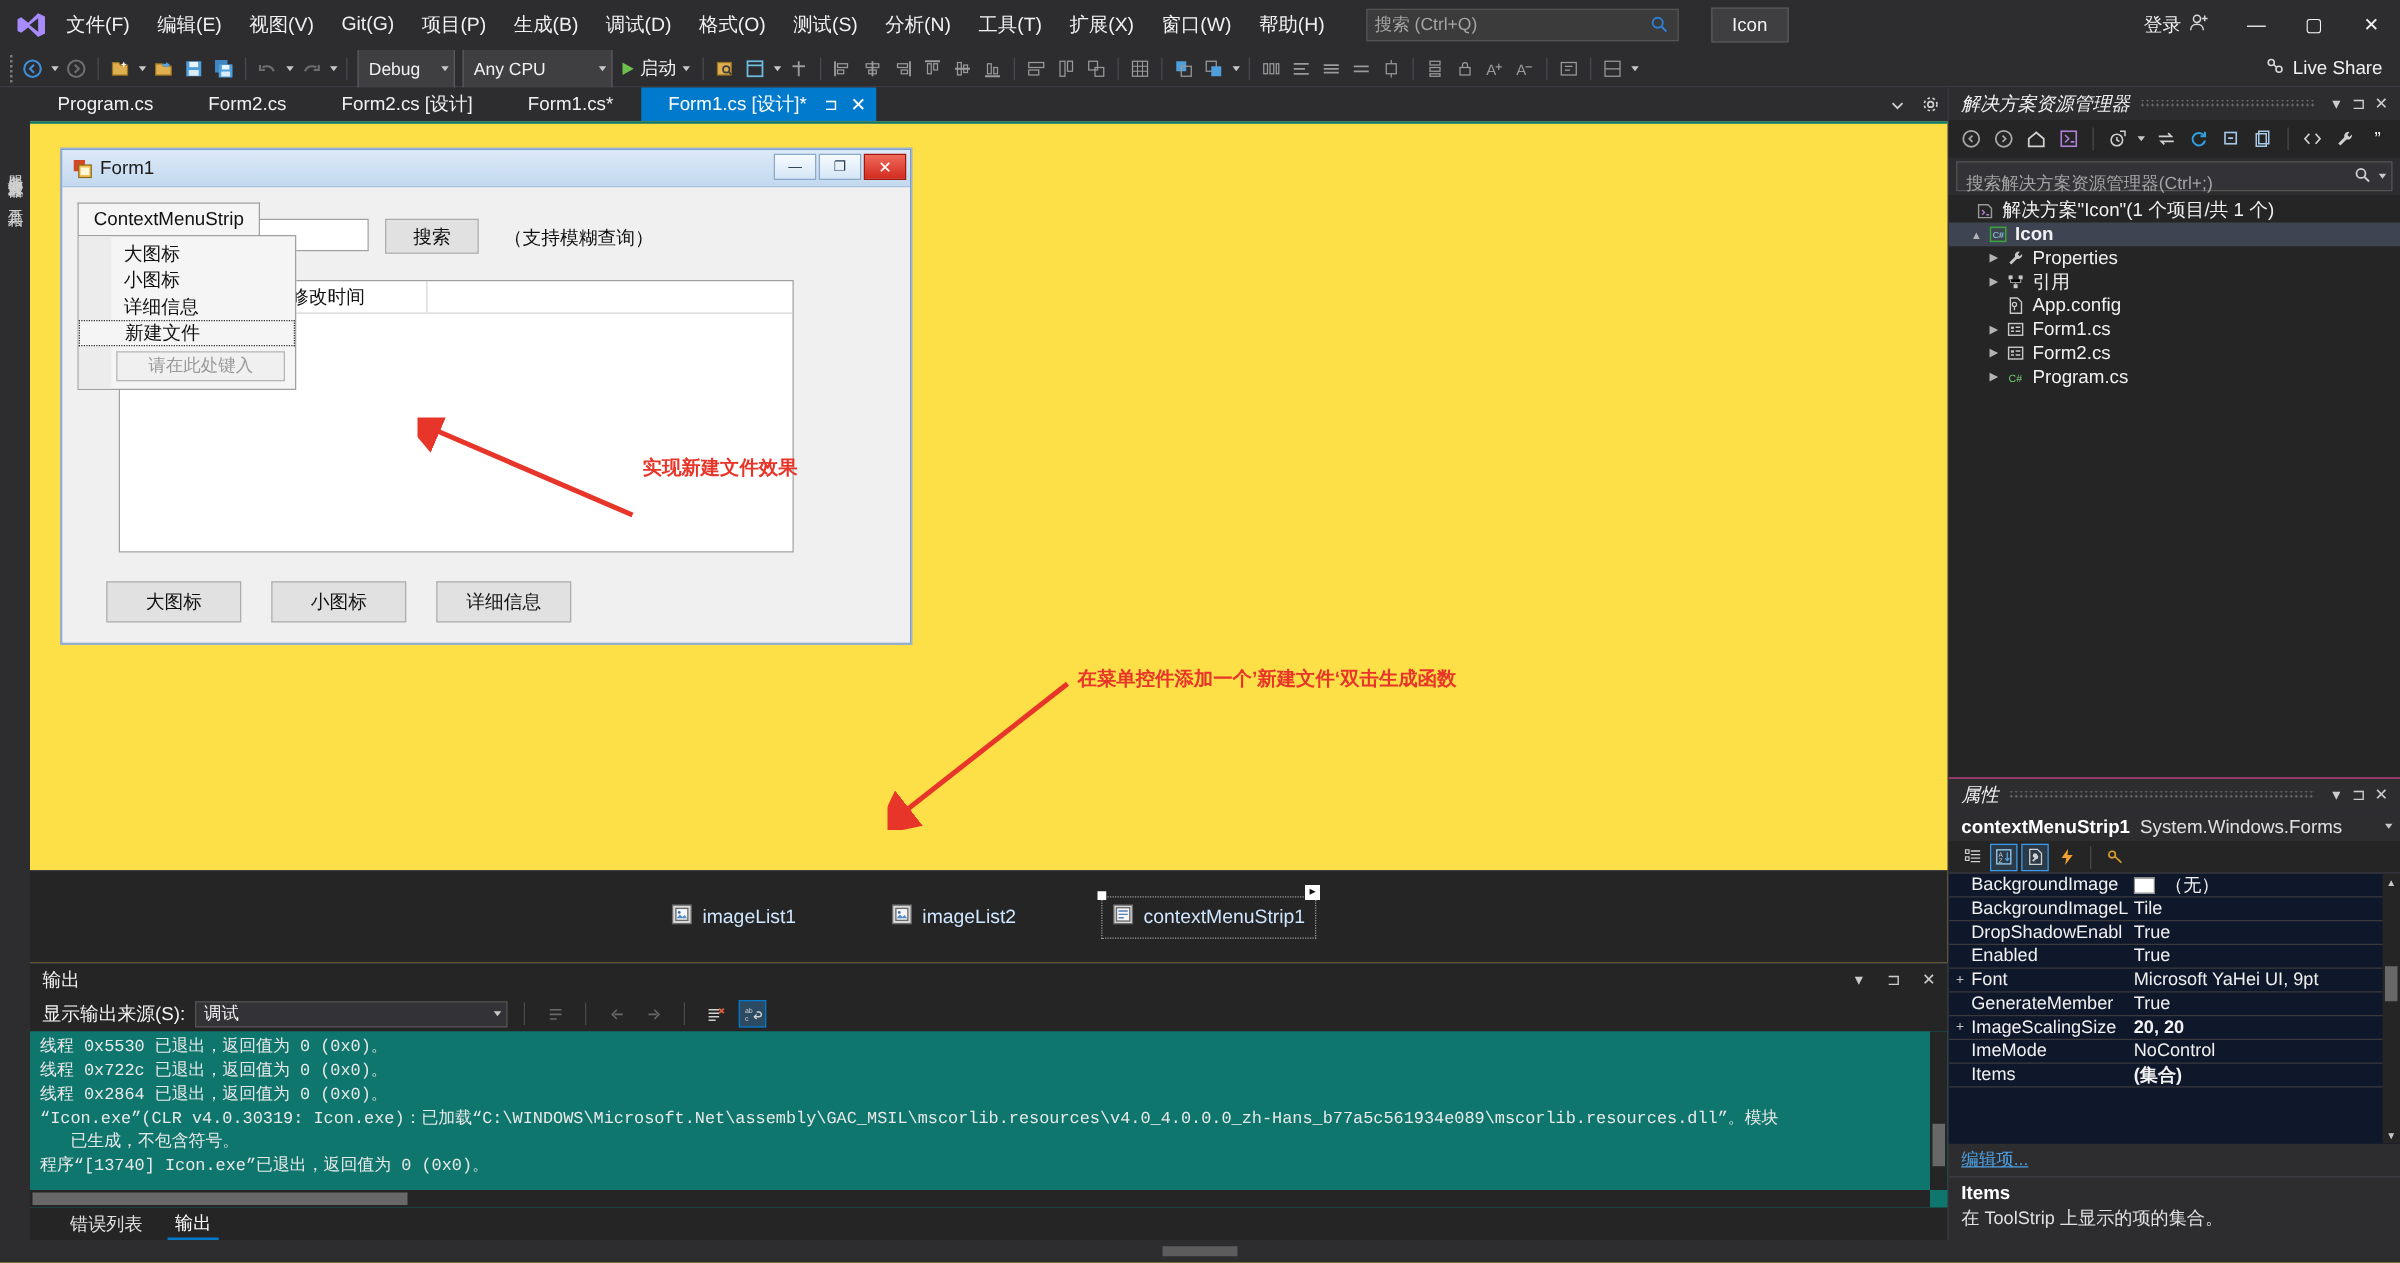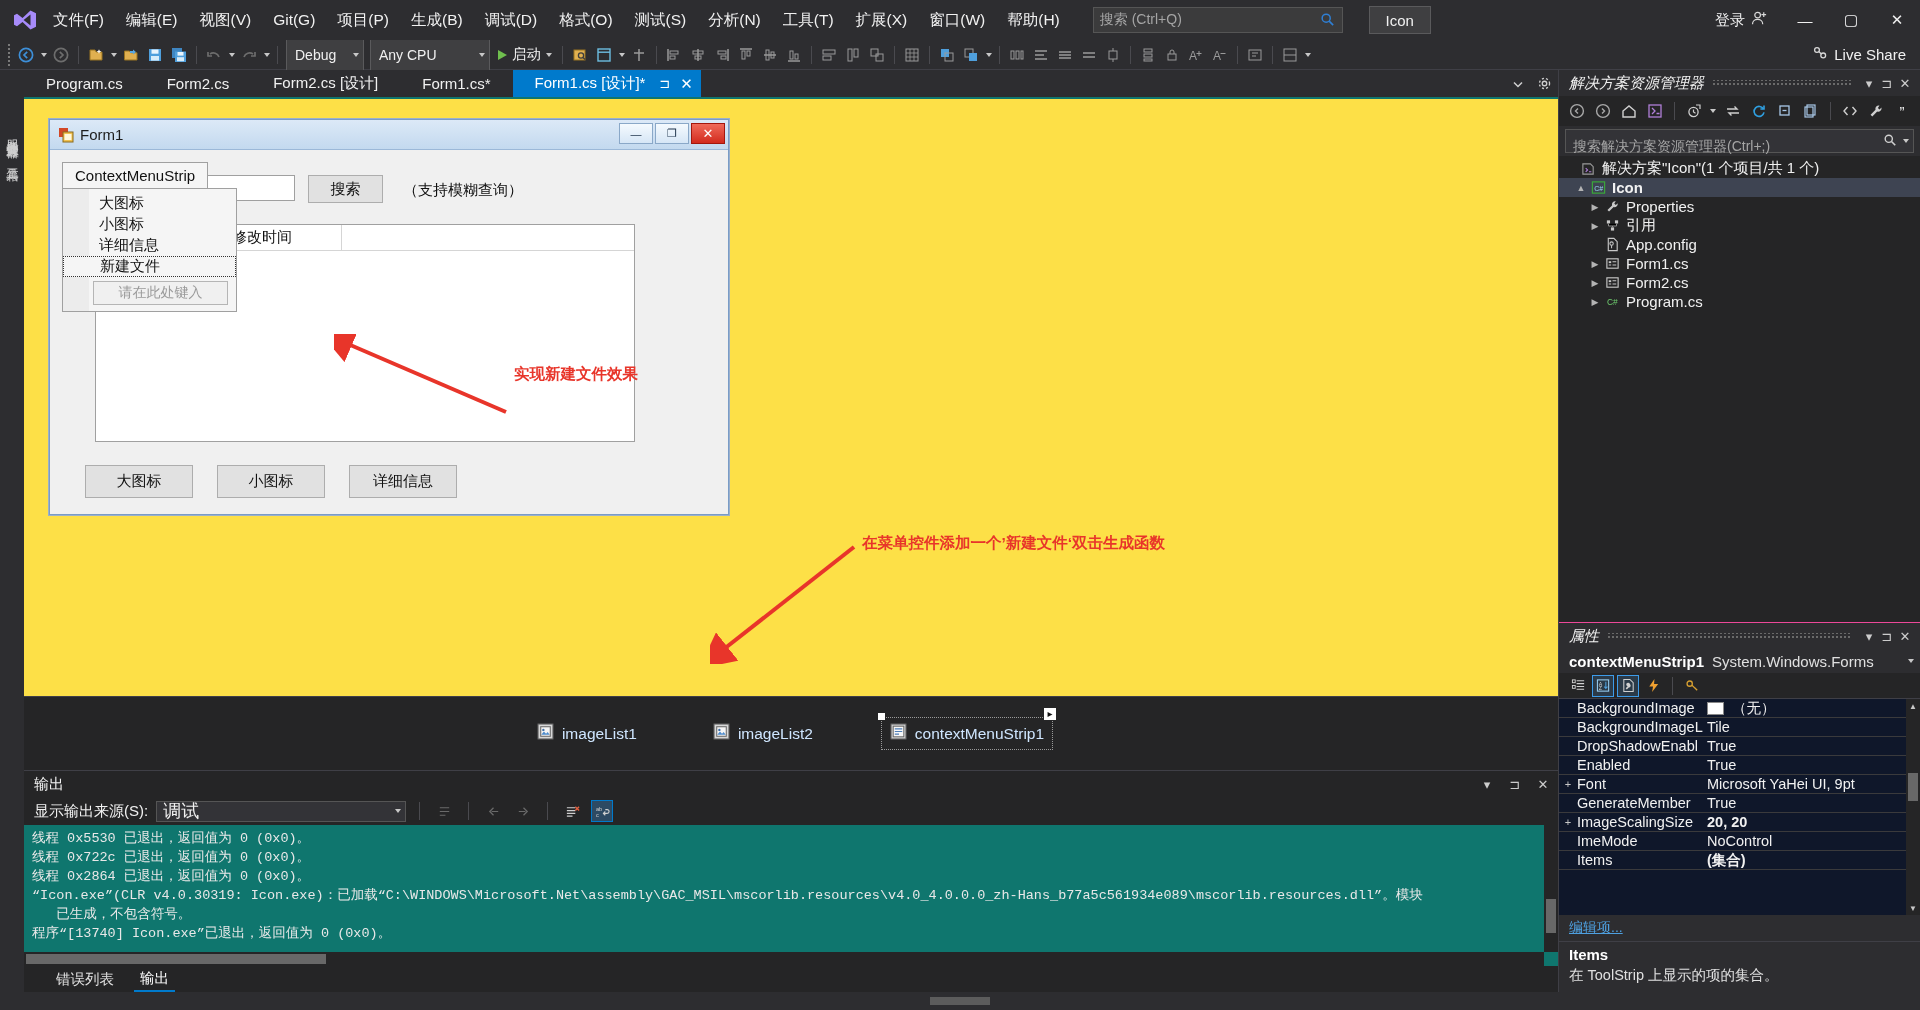--- a/index.html
+++ b/index.html
@@ -117,21 +117,21 @@
             background:#fff; color:#111; font-size:10px; line-height:12px; text-align:center; }
 
   
   .outpanel { height:222px; background:#252526; border-top:1px solid #3f3f46; display:flex; flex-direction:column; flex:none; }
   .out-head { height:26px; display:flex; align-items:center; padding:0 6px 0 10px; font-size:15px; }
   .out-head .ttl { color:#f1f1f1; }
   .out-head .right { margin-left:auto; display:flex; align-items:center; gap:10px; }
   .out-toolbar { height:28px; display:flex; align-items:center; padding-left:10px; gap:8px; }
   .out-toolbar .lb { font-size:15px; color:#f1f1f1; }
   .out-combo { width:250px; height:21px; background:#333337; border:1px solid #555; display:flex; align-items:center;
-               padding:0 4px 0 6px; font-size:18px; color:#f1f1f1; }
+               padding:0 4px 0 6px; font-size:14px; color:#f1f1f1; }
   .out-combo .lbl { flex:1; }
   .ob { width:22px;height:22px; display:flex;align-items:center;justify-content:center; }
   .ob.act { border:1px solid #007acc; background:#2d4a63; }
   .out-body { flex:1; background:#0f766e; position:relative; overflow:hidden;
               font-family:"Liberation Mono","DejaVu Sans Mono",monospace; font-size:13.5px; color:#e8e8e8;
               padding:4px 0 0 8px; line-height:19px; }
   .out-body .ln { white-space:pre; }
   .out-scroll-v { position:absolute; right:0; top:0; bottom:14px; width:14px; background:#252526; }
   .out-scroll-v .thumb { position:absolute; left:2px; right:2px; top:58%; height:34px; background:#686868; }
   .out-scroll-h { position:absolute; left:0; right:14px; bottom:0; height:14px; background:#252526; }

